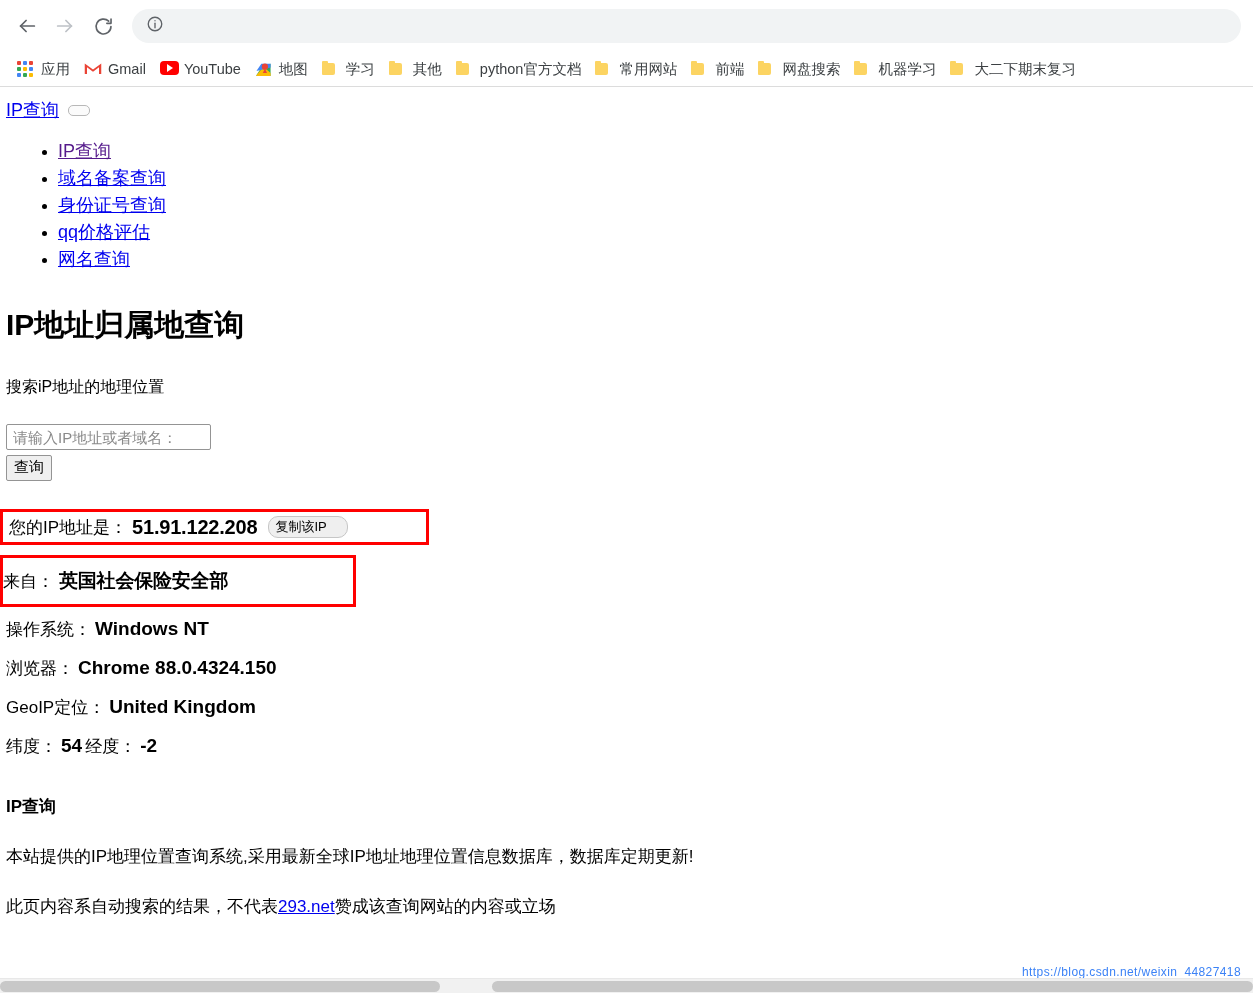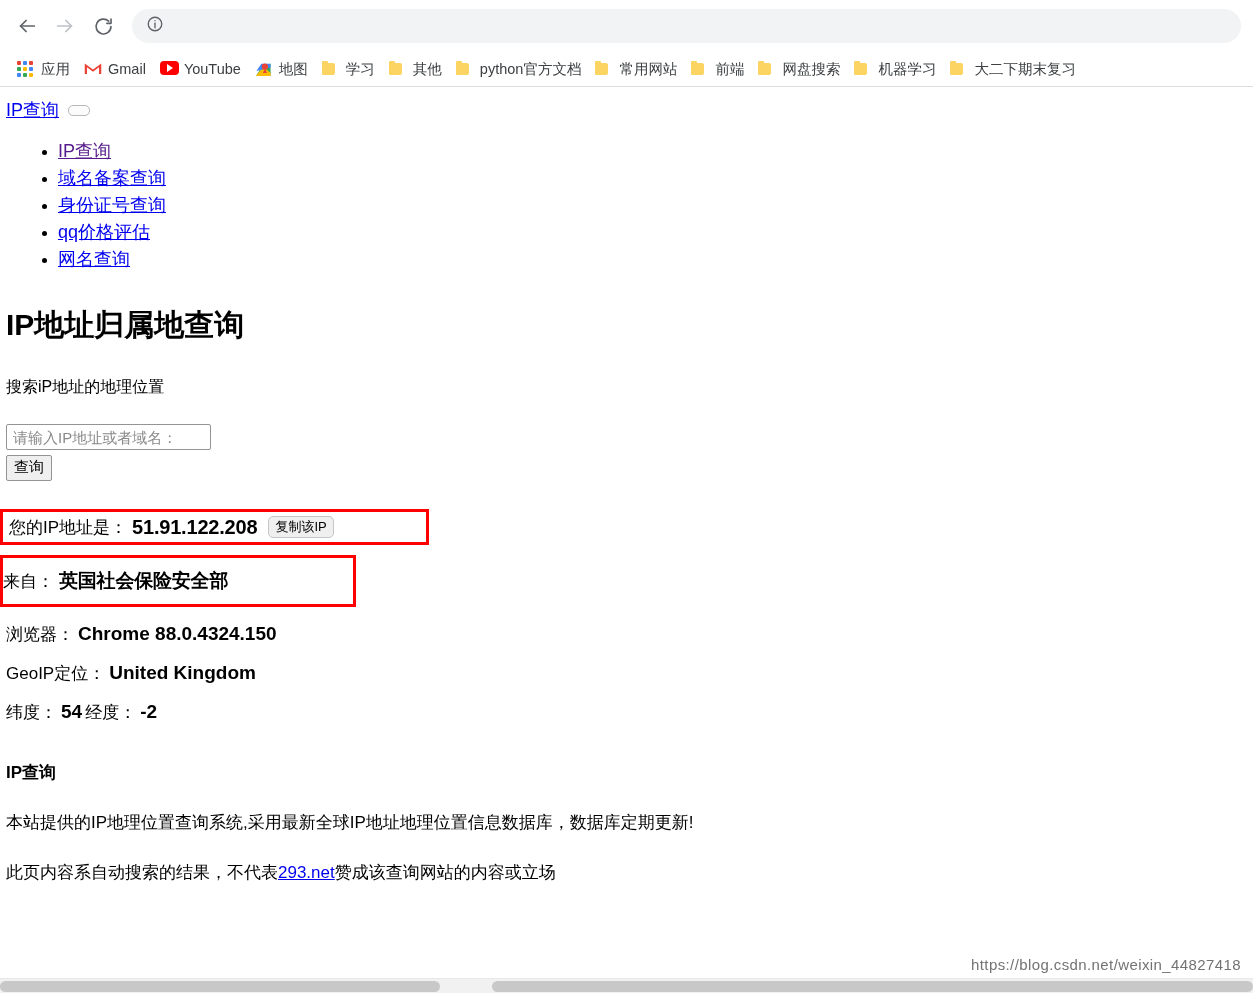--- a/index.html
+++ b/index.html
@@ -190,24 +190,24 @@
   .result-box.box-ip { width: 429px; height: 36px; margin-top: 28px; padding-left: 6px; }
   .result-box.box-from { width: 356px; height: 52px; margin-top: 10px; }
 
   .res-label { font-size: 17px; color: #000; }
   .res-value { font-size: 20px; font-weight: bold; color: #000; margin-left: 5px; letter-spacing: -0.2px; }
   .res-value.small { font-size: 19px; }
   button.copy-btn {
     margin-left: 11px;
     font-size: 13px;
     font-family: "Liberation Sans", "DejaVu Sans", sans-serif;
-    padding: 3px 6px 4px 6px;
+    padding: 3px 20px 4px 6px;
     background: #efefef;
     border: 1px solid #c6c6c6;
-    border-radius: 5px;
+    border-radius: 10px;
     color: #000;
     cursor: pointer;
     line-height: 1;
   }
 
   p.info-line {
     margin: 16px 0 0 6px;
     font-size: 17px;
     color: #000;
   }
@@ -217,23 +217,23 @@
 
   h3.sec-title { font-size: 17px; font-weight: bold; margin: 37px 0 0 6px; color: #000; }
   p.body-text { font-size: 17px; margin: 27px 0 0 6px; color: #000; }
   p.body-text a { color: #0000ee; text-decoration: underline; }
   p.copyright { font-size: 18px; margin: 27px 0 0 6px; color: #000; }
   p.copyright a { color: #551a8b; text-decoration: underline; font-size: 17px; }
 
   .watermark {
     position: absolute;
     right: 12px;
-    bottom: 20px;
-    font-size: 15px;
-    color: #737373;
+    bottom: 14px;
+    font-size: 12px;
+    color: #3b82f6;
     letter-spacing: 0.4px;
     user-select: none;
   }
 
   
   .hscroll {
     position: absolute;
     left: 0; bottom: 0;
     width: 1253px; height: 15px;
     background: #f1f1f1;
@@ -408,20 +408,21 @@
       <span class="res-label">您的IP地址是：</span>
       <span class="res-value">51.91.122.208</span>
       <button class="copy-btn">复制该IP</button>
     </div>
 
     <div class="result-box box-from">
       <span class="res-label">来自：</span>
       <span class="res-value small">英国社会保险安全部</span>
     </div>
 
+    <p class="info-line first"><span>操作系统：</span><span class="v">Windows NT</span></p>
 
     <p class="info-line"><span>浏览器：</span><span class="v">Chrome 88.0.4324.150</span></p>
 
     <p class="info-line"><span>GeoIP定位：</span><span class="v">United Kingdom</span></p>
 
     <p class="info-line"><span>纬度：</span><span class="v2">54</span><span>经度：</span><span class="v">-2</span></p>
 
     <h3 class="sec-title">IP查询</h3>
 
     <p class="body-text">本站提供的IP地理位置查询系统,采用最新全球IP地址地理位置信息数据库，数据库定期更新!</p>

